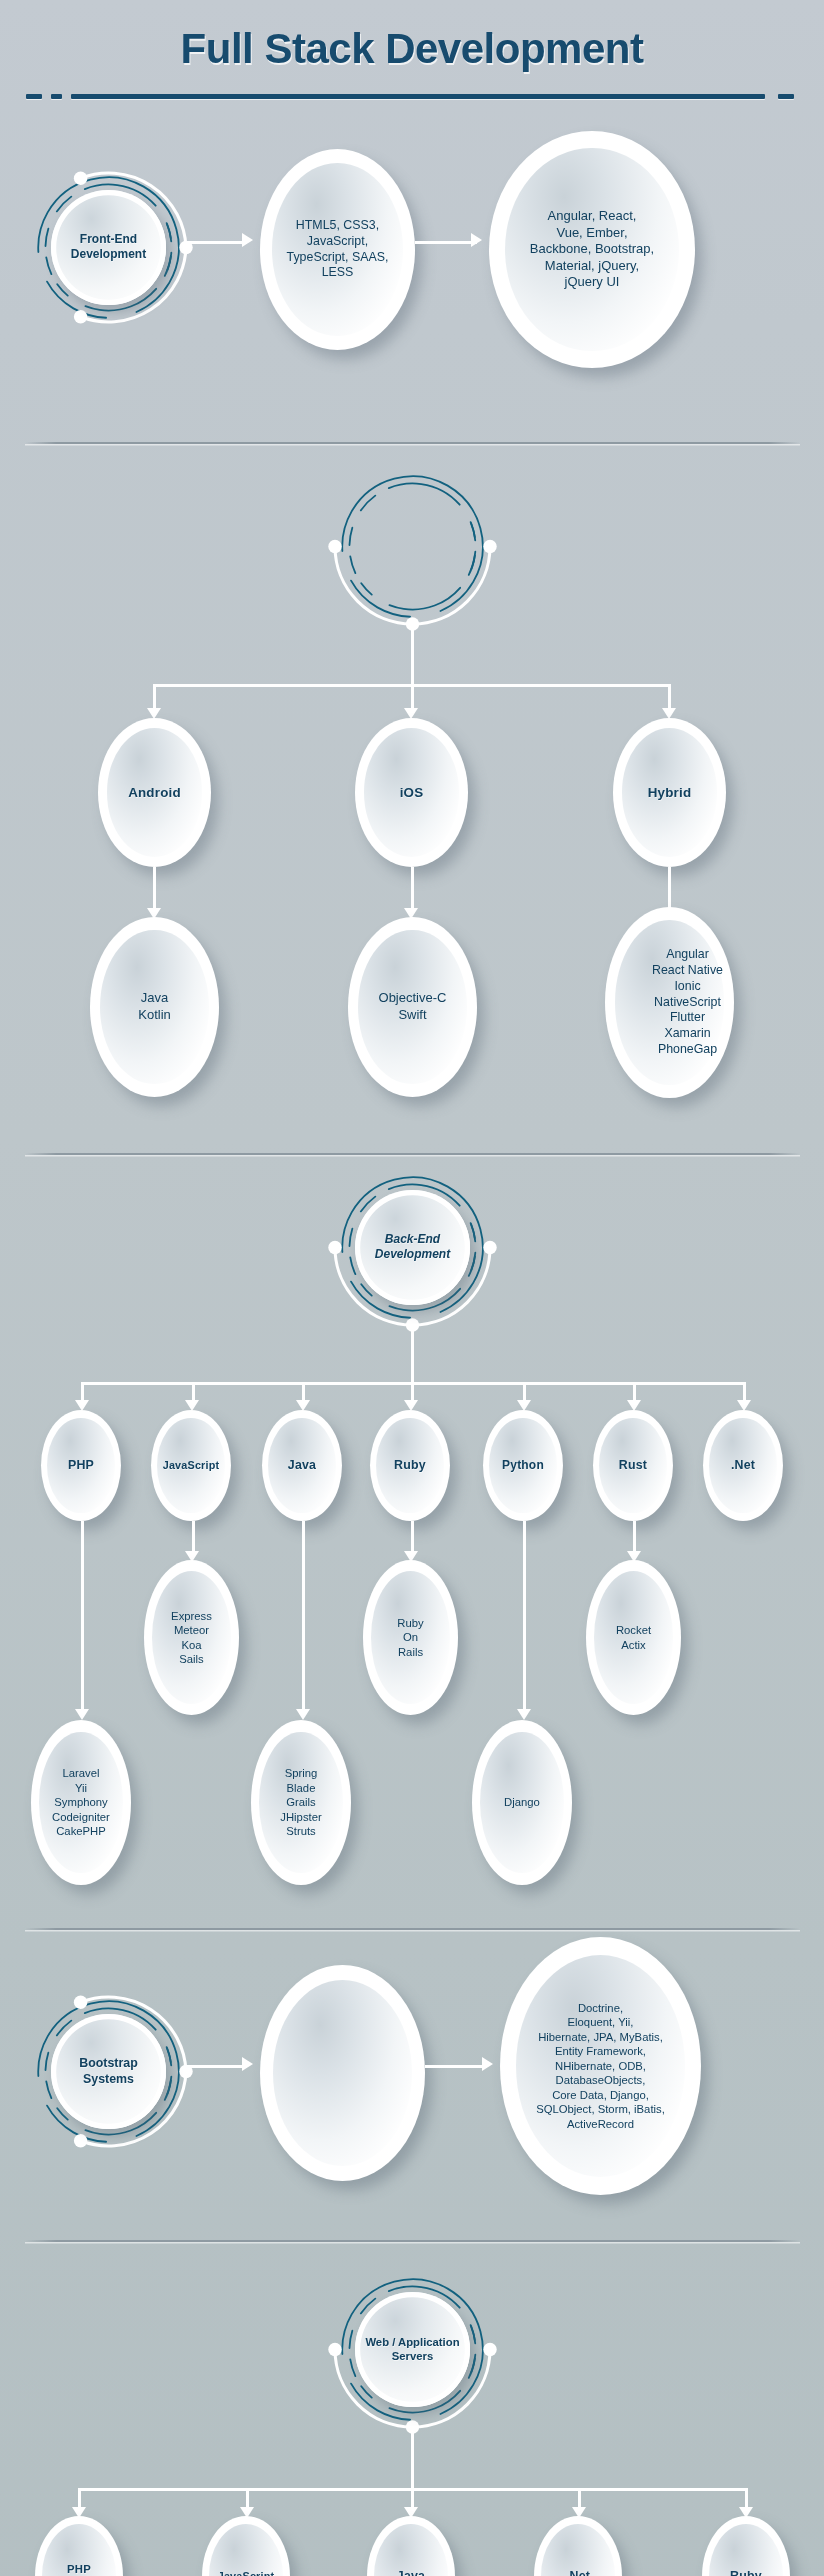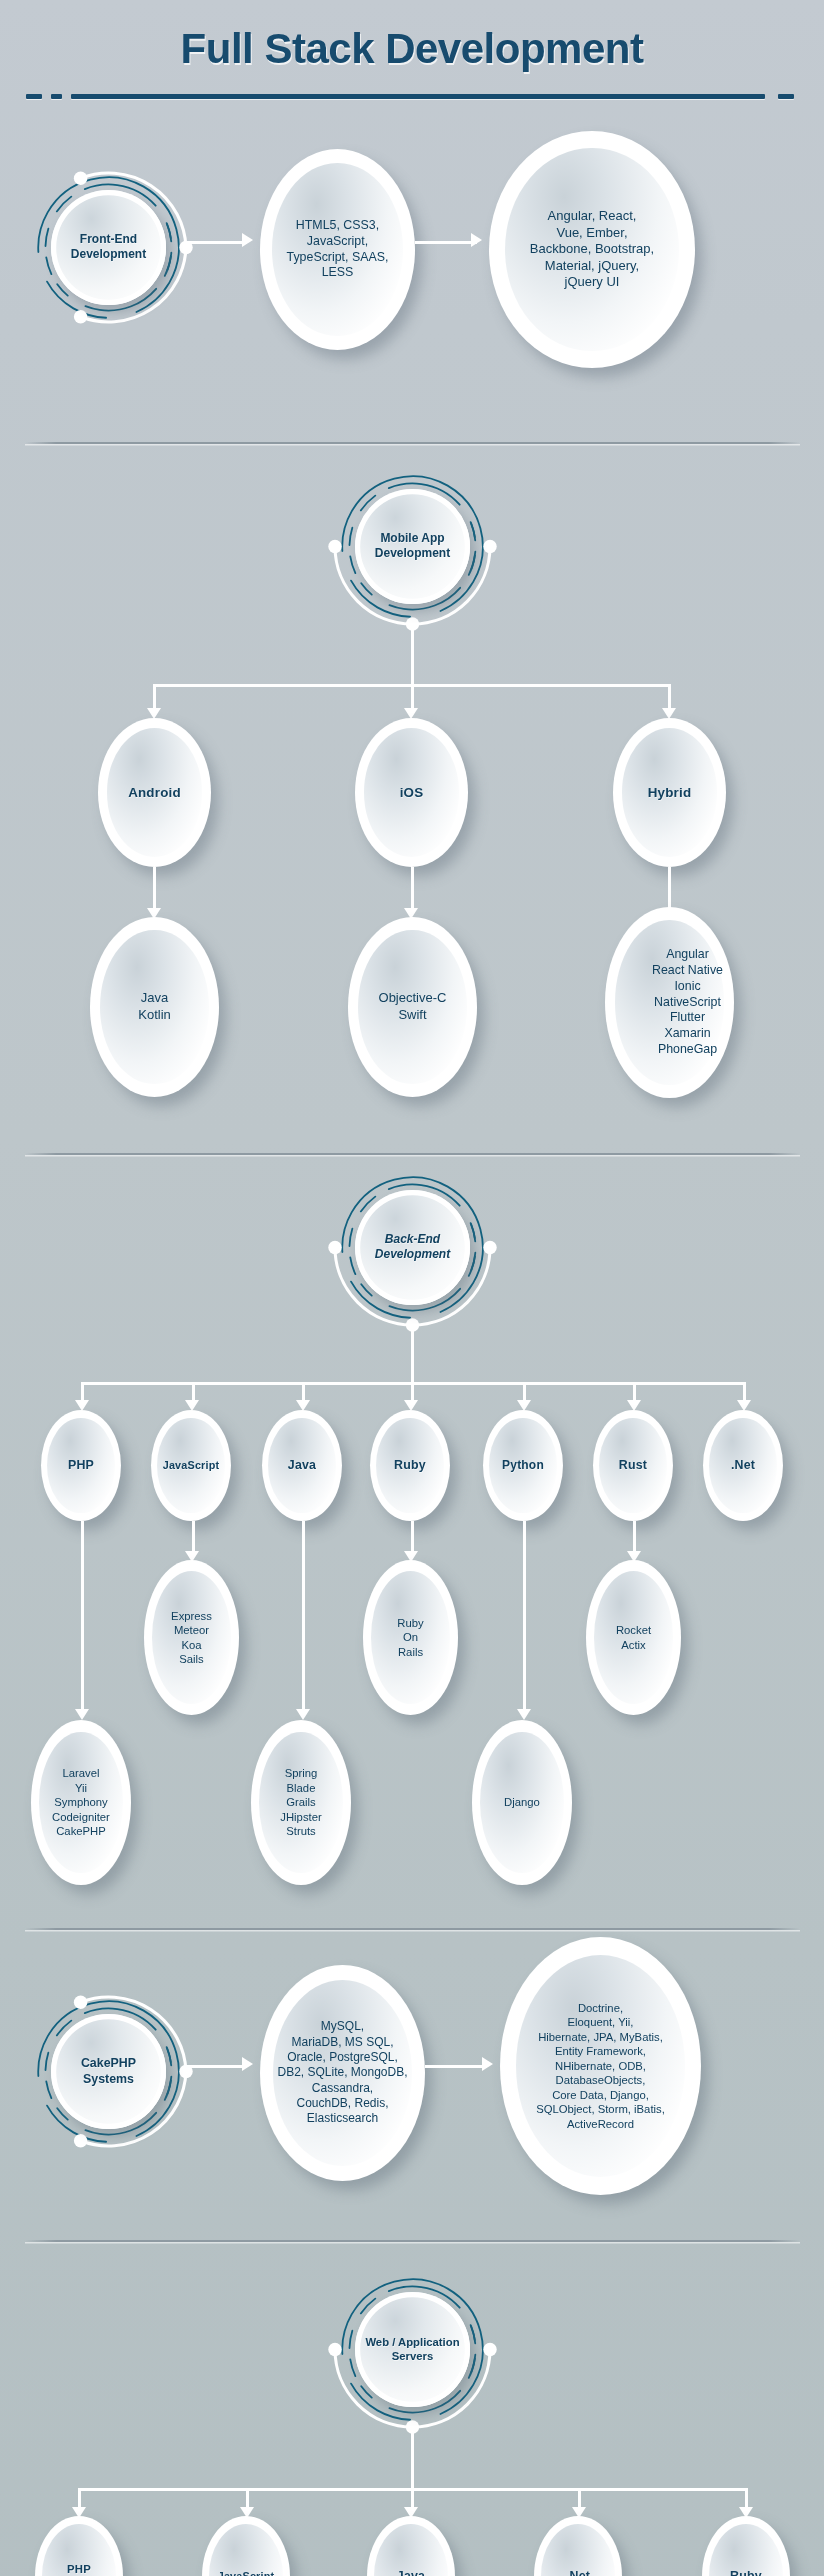--- a/index.html
+++ b/index.html
@@ -132,24 +132,20 @@
     <svg viewBox="0 0 300 300">
       <circle cx="150" cy="150" r="136" fill="none" stroke="#12617f" stroke-width="3.5" stroke-dasharray="300 60 140 60" stroke-linecap="round" transform="rotate(-60 150 150)"></circle>
       <circle cx="150" cy="150" r="122" fill="none" stroke="#12617f" stroke-width="3.5" stroke-dasharray="34 22 34 300" stroke-linecap="round" transform="rotate(155 150 150)"></circle>
       <circle cx="150" cy="150" r="122" fill="none" stroke="#12617f" stroke-width="3.5" stroke-dasharray="40 30 150" stroke-linecap="round" transform="rotate(8 150 150)"></circle>
       <path d="M 0 150 A 150 150 0 0 0 150 300" fill="none" stroke="#fff" stroke-width="6" stroke-linecap="round"></path>
       <path d="M 150 300 A 150 150 0 0 0 300 150" fill="none" stroke="#fff" stroke-width="6" stroke-linecap="round"></path>
       <circle cx="0" cy="150" r="13" fill="#fff"></circle>
       <circle cx="300" cy="150" r="13" fill="#fff"></circle>
       <circle cx="150" cy="300" r="13" fill="#fff"></circle>
     </svg>
-    <div class="core">
-      <div class="label" style="font-size:12px;">Mobile App
-Development</div>
-    </div>
   </div>
 
   <div class="conn conn-v" style="left:411px; top:623px; height:61px;"></div>
   <div class="conn conn-h" style="left:153px; top:684px; width:518px;"></div>
   <div class="conn conn-v" style="left:153px; top:684px; height:26px;"></div>
   <div class="conn conn-v" style="left:411px; top:684px; height:26px;"></div>
   <div class="conn conn-v" style="left:668px; top:684px; height:26px;"></div>
   <div class="arrow-down" style="left:147px; top:708px;"></div>
   <div class="arrow-down" style="left:404px; top:708px;"></div>
   <div class="arrow-down" style="left:662px; top:708px;"></div>
@@ -342,38 +338,31 @@
       <circle cx="150" cy="150" r="136" fill="none" stroke="#12617f" stroke-width="3.5" stroke-dasharray="300 60 140 60" stroke-linecap="round" transform="rotate(-60 150 150)"></circle>
       <circle cx="150" cy="150" r="122" fill="none" stroke="#12617f" stroke-width="3.5" stroke-dasharray="34 22 34 300" stroke-linecap="round" transform="rotate(155 150 150)"></circle>
       <circle cx="150" cy="150" r="122" fill="none" stroke="#12617f" stroke-width="3.5" stroke-dasharray="40 30 150" stroke-linecap="round" transform="rotate(8 150 150)"></circle>
       <path d="M 96 16 A 150 150 0 0 1 300 150" fill="none" stroke="#fff" stroke-width="6" stroke-linecap="round"></path>
       <path d="M 300 150 A 150 150 0 0 1 96 284" fill="none" stroke="#fff" stroke-width="6" stroke-linecap="round"></path>
       <circle cx="96" cy="16" r="13" fill="#fff"></circle>
       <circle cx="96" cy="284" r="13" fill="#fff"></circle>
       <circle cx="300" cy="150" r="13" fill="#fff"></circle>
     </svg>
     <div class="core">
-      <div class="label" style="font-size:12.4px;">CakePHP
+      <div class="label" style="font-size:12.4px;">Bootstrap
 Systems</div>
     </div>
   </div>
 
   <div class="conn conn-h" style="left:185px; top:2065px; width:62px;"></div>
   <div class="arrow-right" style="left:242px; top:2057px;"></div>
 
   <div class="node" style="left:260px; top:1965px; width:165px; height:216px;">
     <div class="ring"></div>
       <div class="inner"></div>
-    <div class="label lbl-light" style="font-size:12px; white-space:pre-line;">MySQL,
-MariaDB, MS SQL,
-Oracle, PostgreSQL,
-DB2, SQLite, MongoDB,
-Cassandra,
-CouchDB, Redis,
-Elasticsearch</div>
   </div>
 
   <div class="conn conn-h" style="left:425px; top:2065px; width:62px;"></div>
   <div class="arrow-right" style="left:482px; top:2057px;"></div>
 
   <div class="node" style="left:500px; top:1937px; width:201px; height:258px;justify-content:center;">
     <div class="ring"></div>
       <div class="inner"></div>
     <div class="label lbl-light" style="font-size:11.3px; white-space:pre-line;">Doctrine,
 Eloquent, Yii,

